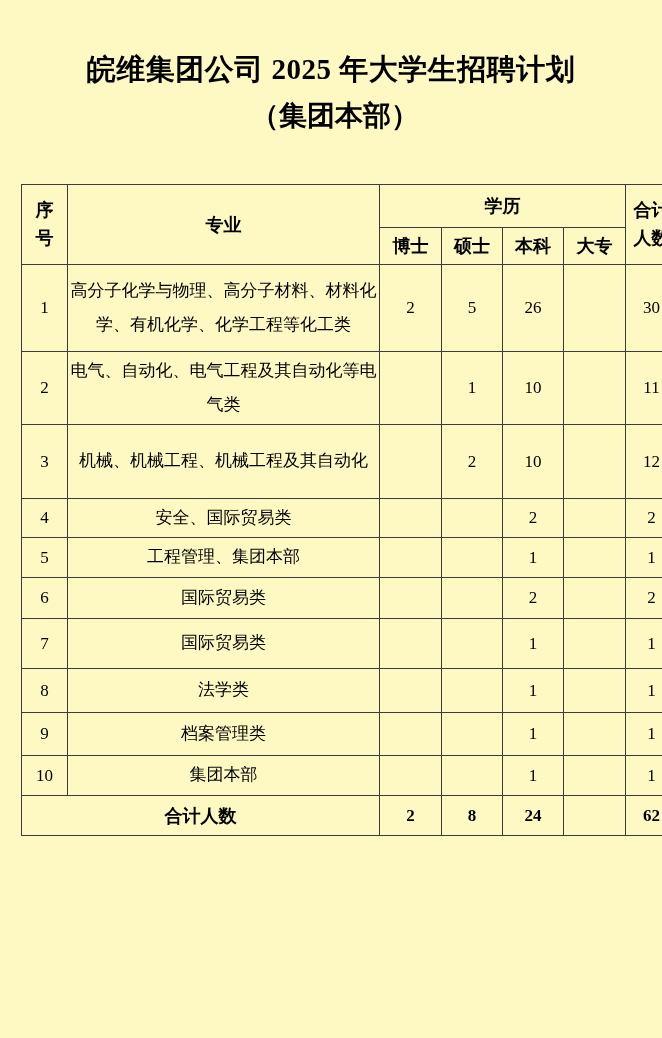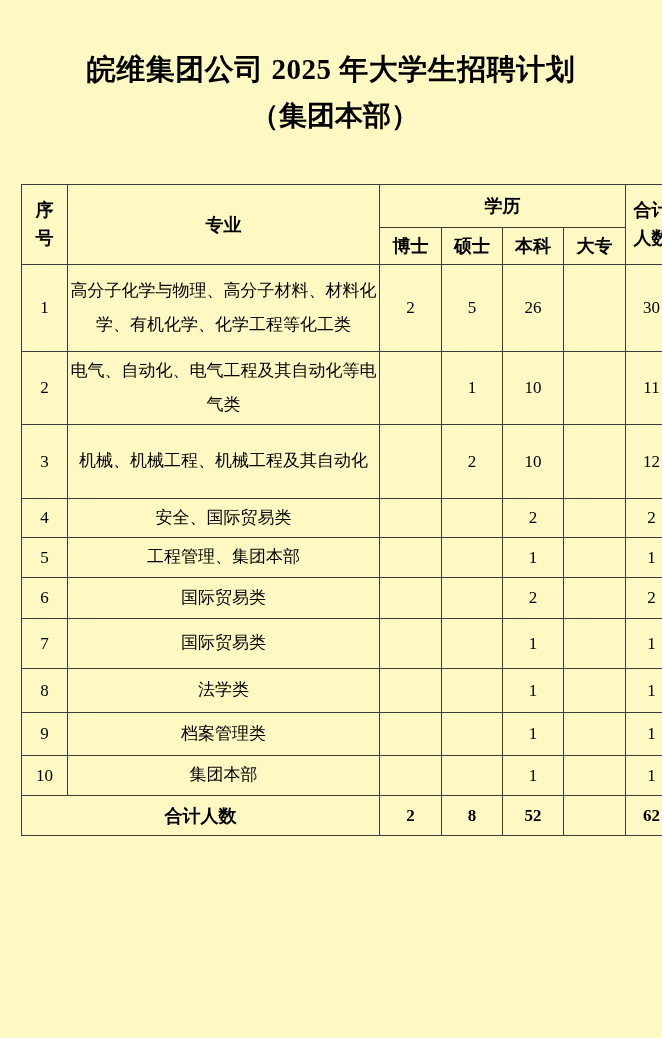--- a/index.html
+++ b/index.html
@@ -213,20 +213,20 @@
         <td></td>
         <td></td>
         <td>1</td>
         <td></td>
         <td>1</td>
       </tr>
       <tr class="rfoot">
         <td class="foot-label" colspan="2">合计人数</td>
         <td>2</td>
         <td>8</td>
-        <td>52</td>
+        <td>24</td>
         <td></td>
         <td>62</td>
       </tr>
     </tbody>
   </table>
 
 </div>
 
 </body></html>

